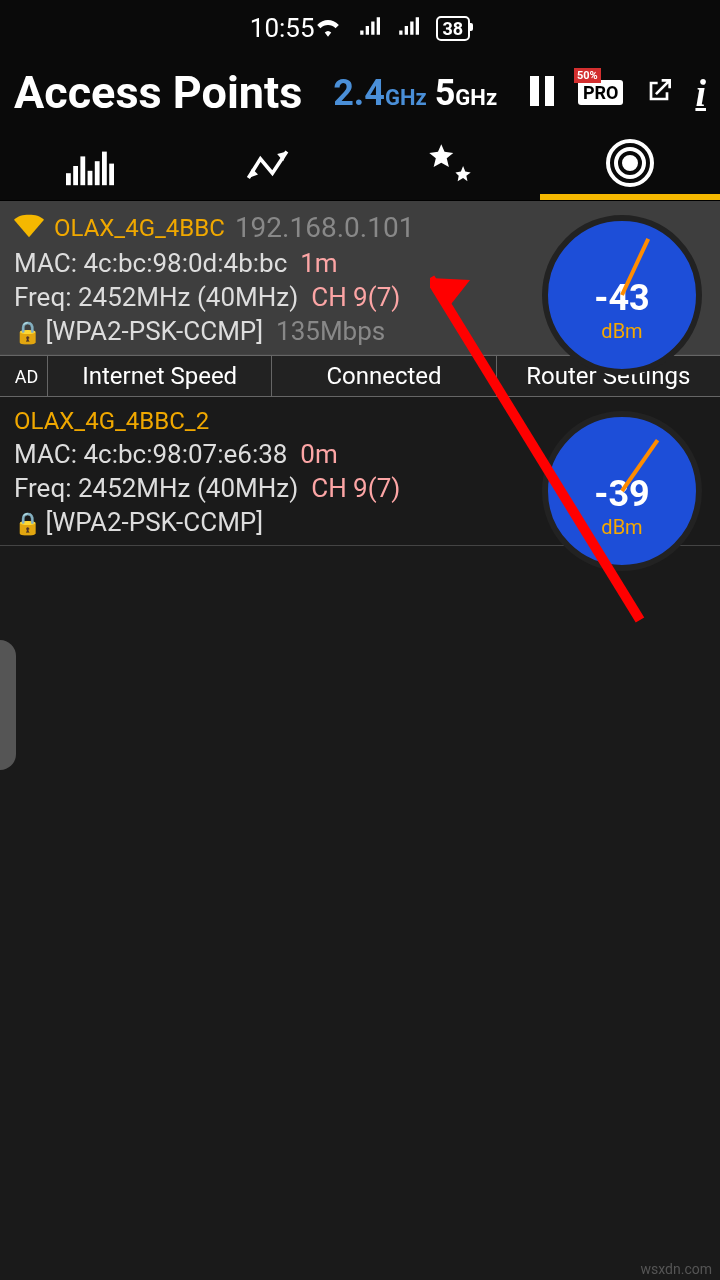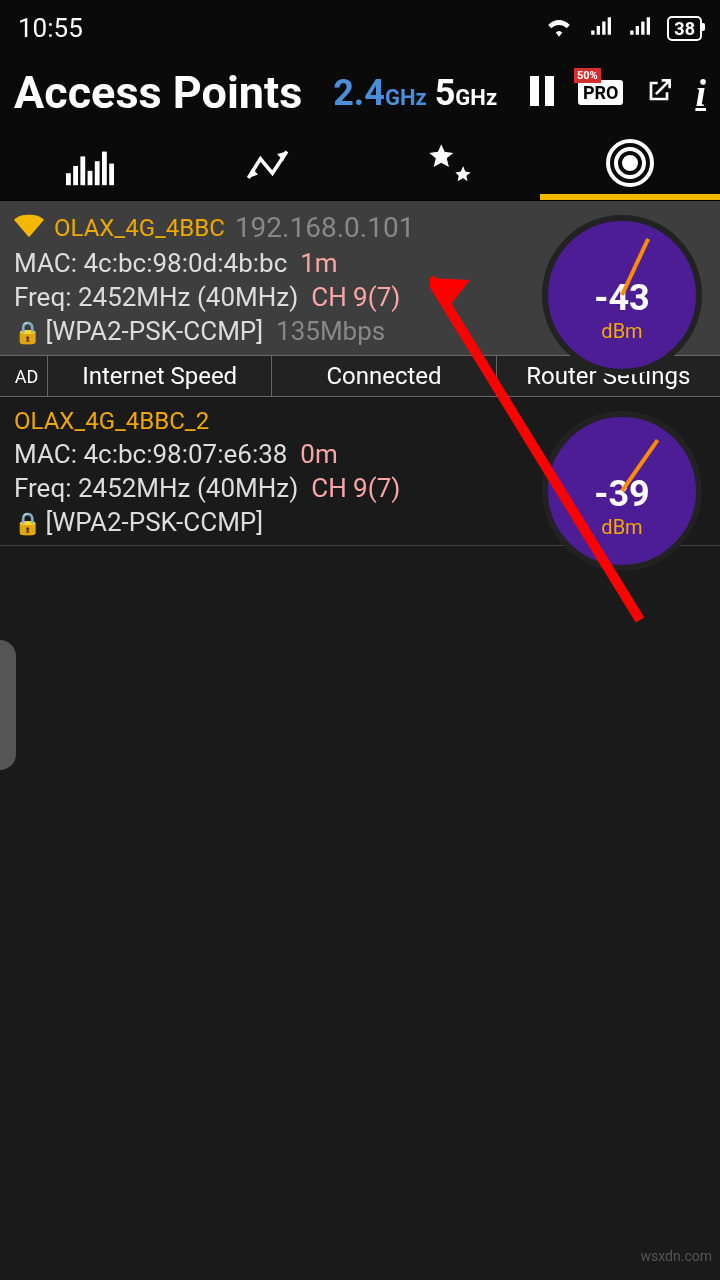--- a/index.html
+++ b/index.html
@@ -4,21 +4,21 @@
 <style>
   * { box-sizing: border-box; margin: 0; padding: 0; }
   body {
     width: 720px; height: 1280px;
     background: #1a1a1a; color: #fff;
     font-family: Roboto, Arial, sans-serif;
     overflow: hidden; position: relative;
   }
   .status-bar {
     height: 56px; display: flex; align-items: center;
-    justify-content: space-between; padding: 0 18px;
+    justify-content: center; padding: 0 18px;
     font-size: 26px; background: #0a0a0a;
   }
   .status-right { display: flex; align-items: center; gap: 17px; }
   .battery-box {
     border: 2px solid #fff; border-radius: 5px;
     padding: 0 5px; font-size: 18px; font-weight: bold;
     position: relative;
   }
   .battery-box::after {
     content: ""; position: absolute; right: -5px; top: 5px;
@@ -62,21 +62,21 @@
   .ap-line { font-size: 26px; margin-top: 4px; color: #ddd; }
   .cyan { color: #fca5a5; }
   .gray { color: #888; }
   .lock-icon { color: #f5c400; font-size: 22px; margin-right: 4px; }
   .gauge {
     position: absolute; right: 18px; top: 14px;
     width: 160px; height: 160px;
   }
   .gauge-dial {
     width: 160px; height: 160px; border-radius: 50%;
-    background: #4c1d95; border: 6px solid #222;
+    background: #1d4ed8; border: 6px solid #222;
     display: flex; flex-direction: column; align-items: center;
     justify-content: center; position: relative;
   }
   .gauge-needle {
     position: absolute; left: 50%; top: 50%;
     width: 4px; height: 62px; background: #ff8c00;
     transform-origin: 50% 100%;
   }
   .gauge-val { font-size: 36px; font-weight: bold; color: #fff; margin-top: 30px; }
   .gauge-unit { font-size: 20px; color: #f5a800; }
@@ -94,21 +94,21 @@
     display: flex; align-items: center; justify-content: center; padding-left: 6px;
   }
   .arrow-annotation {
     position: absolute; left: 430px; top: 260px; pointer-events: none;
   }
   .side-nub {
     position: absolute; left: 0; top: 640px; width: 16px; height: 130px;
     background: #555; border-radius: 0 16px 16px 0;
   }
   .watermark {
-    position: absolute; right: 8px; bottom: 16px;
+    position: absolute; right: 8px; bottom: 3px;
     font-size: 14px; color: #555;
   }
 </style>
 </head>
 <body>
 
 <div class="status-bar">
   <span>10:55</span>
   <div class="status-right">
     <span>

